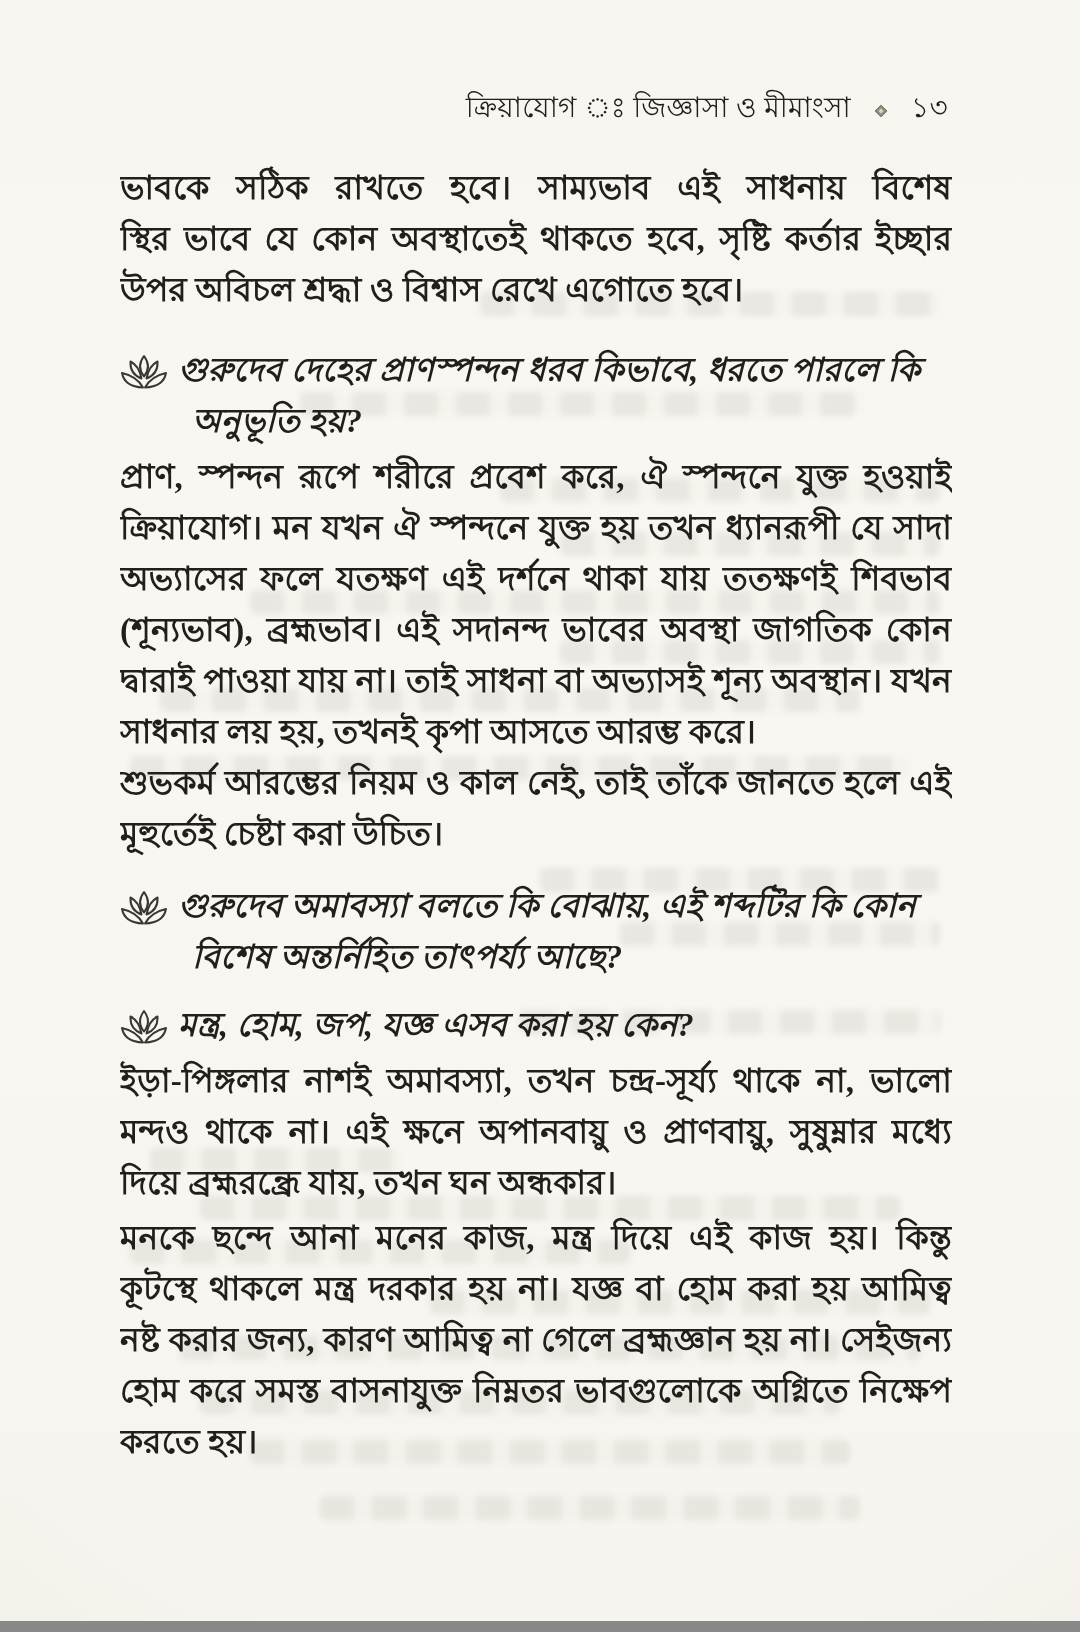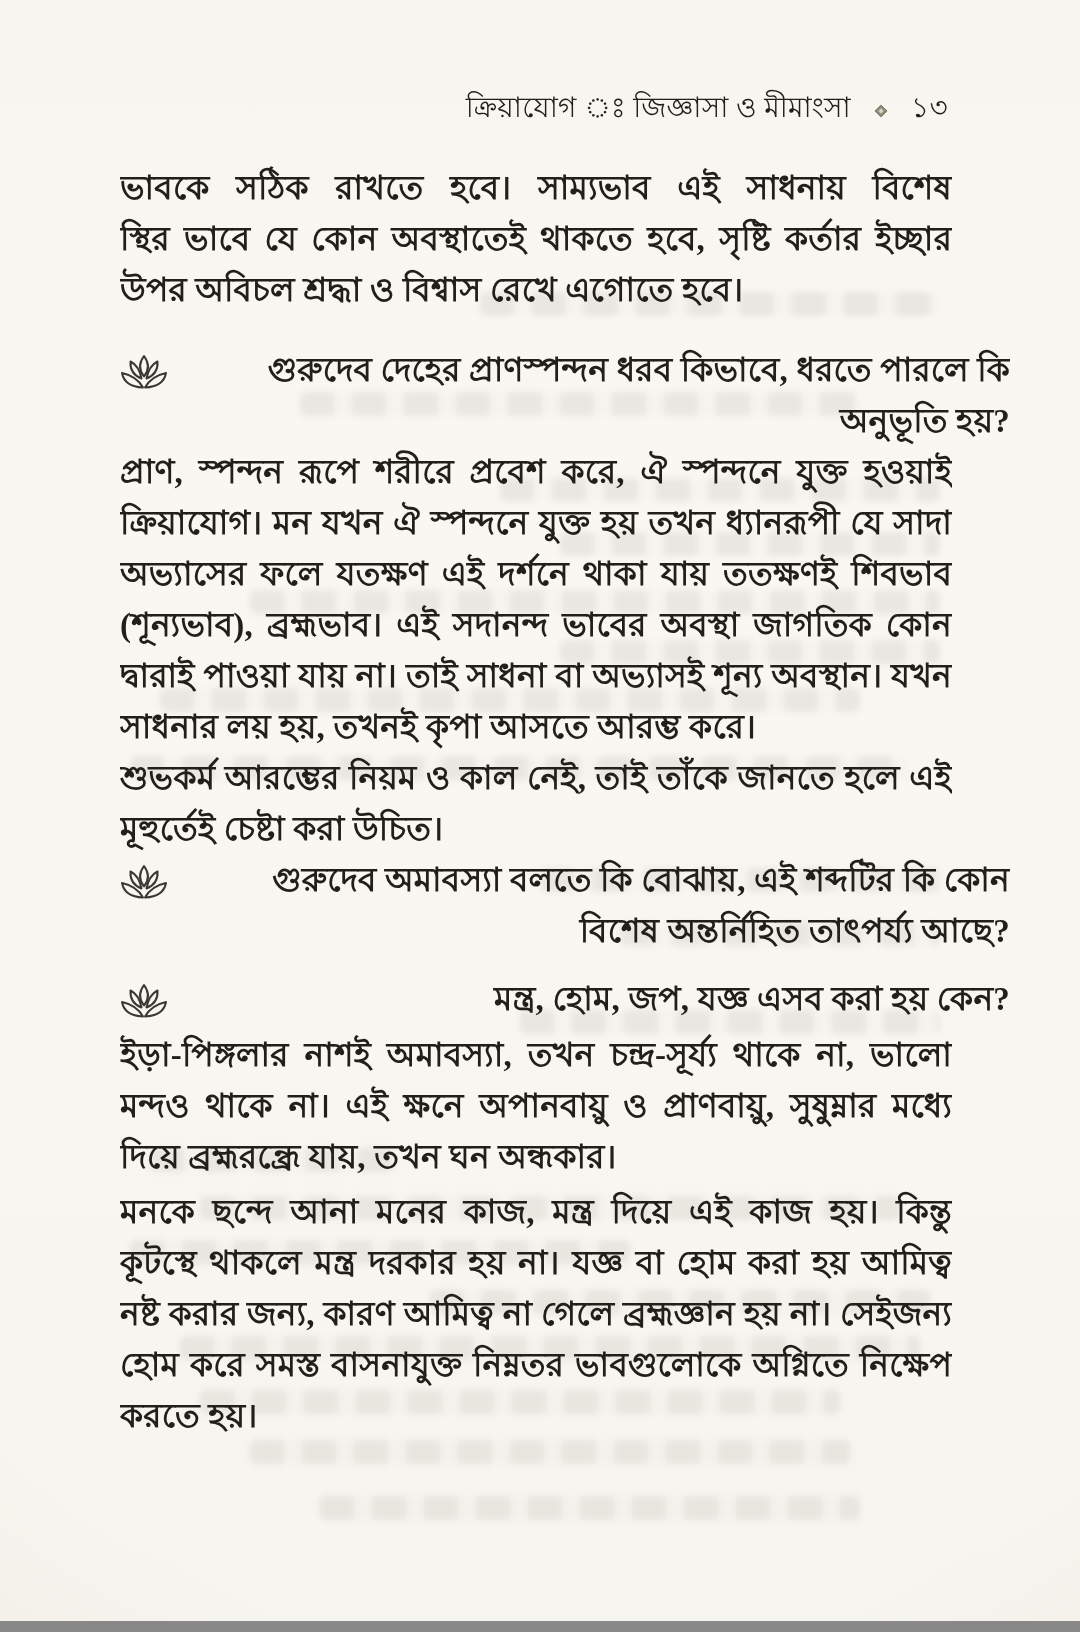--- a/index.html
+++ b/index.html
@@ -60,29 +60,29 @@
   .line.fill{ text-align-last:justify; }
   .block.question{
     position:relative;
     padding-left:58px;
   }
   .block.question .lotus-wrap{
     position:absolute;
     left:0;top:9px;
     width:48px;height:36px;
   }
-  .block.question .line{ text-align:right; }
+  .block.question .line{ text-align:left;font-style:italic; }
   .block.question .line.cont{ margin-left:14px; }
   
   .mt-p1{margin-top:23px;}
   .mt-q1{margin-top:29px;}
-  .mt-a1{}
+  .mt-a1{margin-top:5px;}
   .mt-q2{margin-top:4px;}
   .mt-a2{margin-top:0;}
-  .mt-q3{}
+  .mt-q3{margin-top:21px;}
   .mt-a3{margin-top:5px;}
   .mt-q4{margin-top:17px;}
   .mt-a4{margin-top:4px;}
   svg .stroke{fill:none;stroke:#3a3833;stroke-width:2;stroke-linejoin:round;stroke-linecap:round;}
 </style>
 </head>
 <body>
 
 <div id="page">
 

